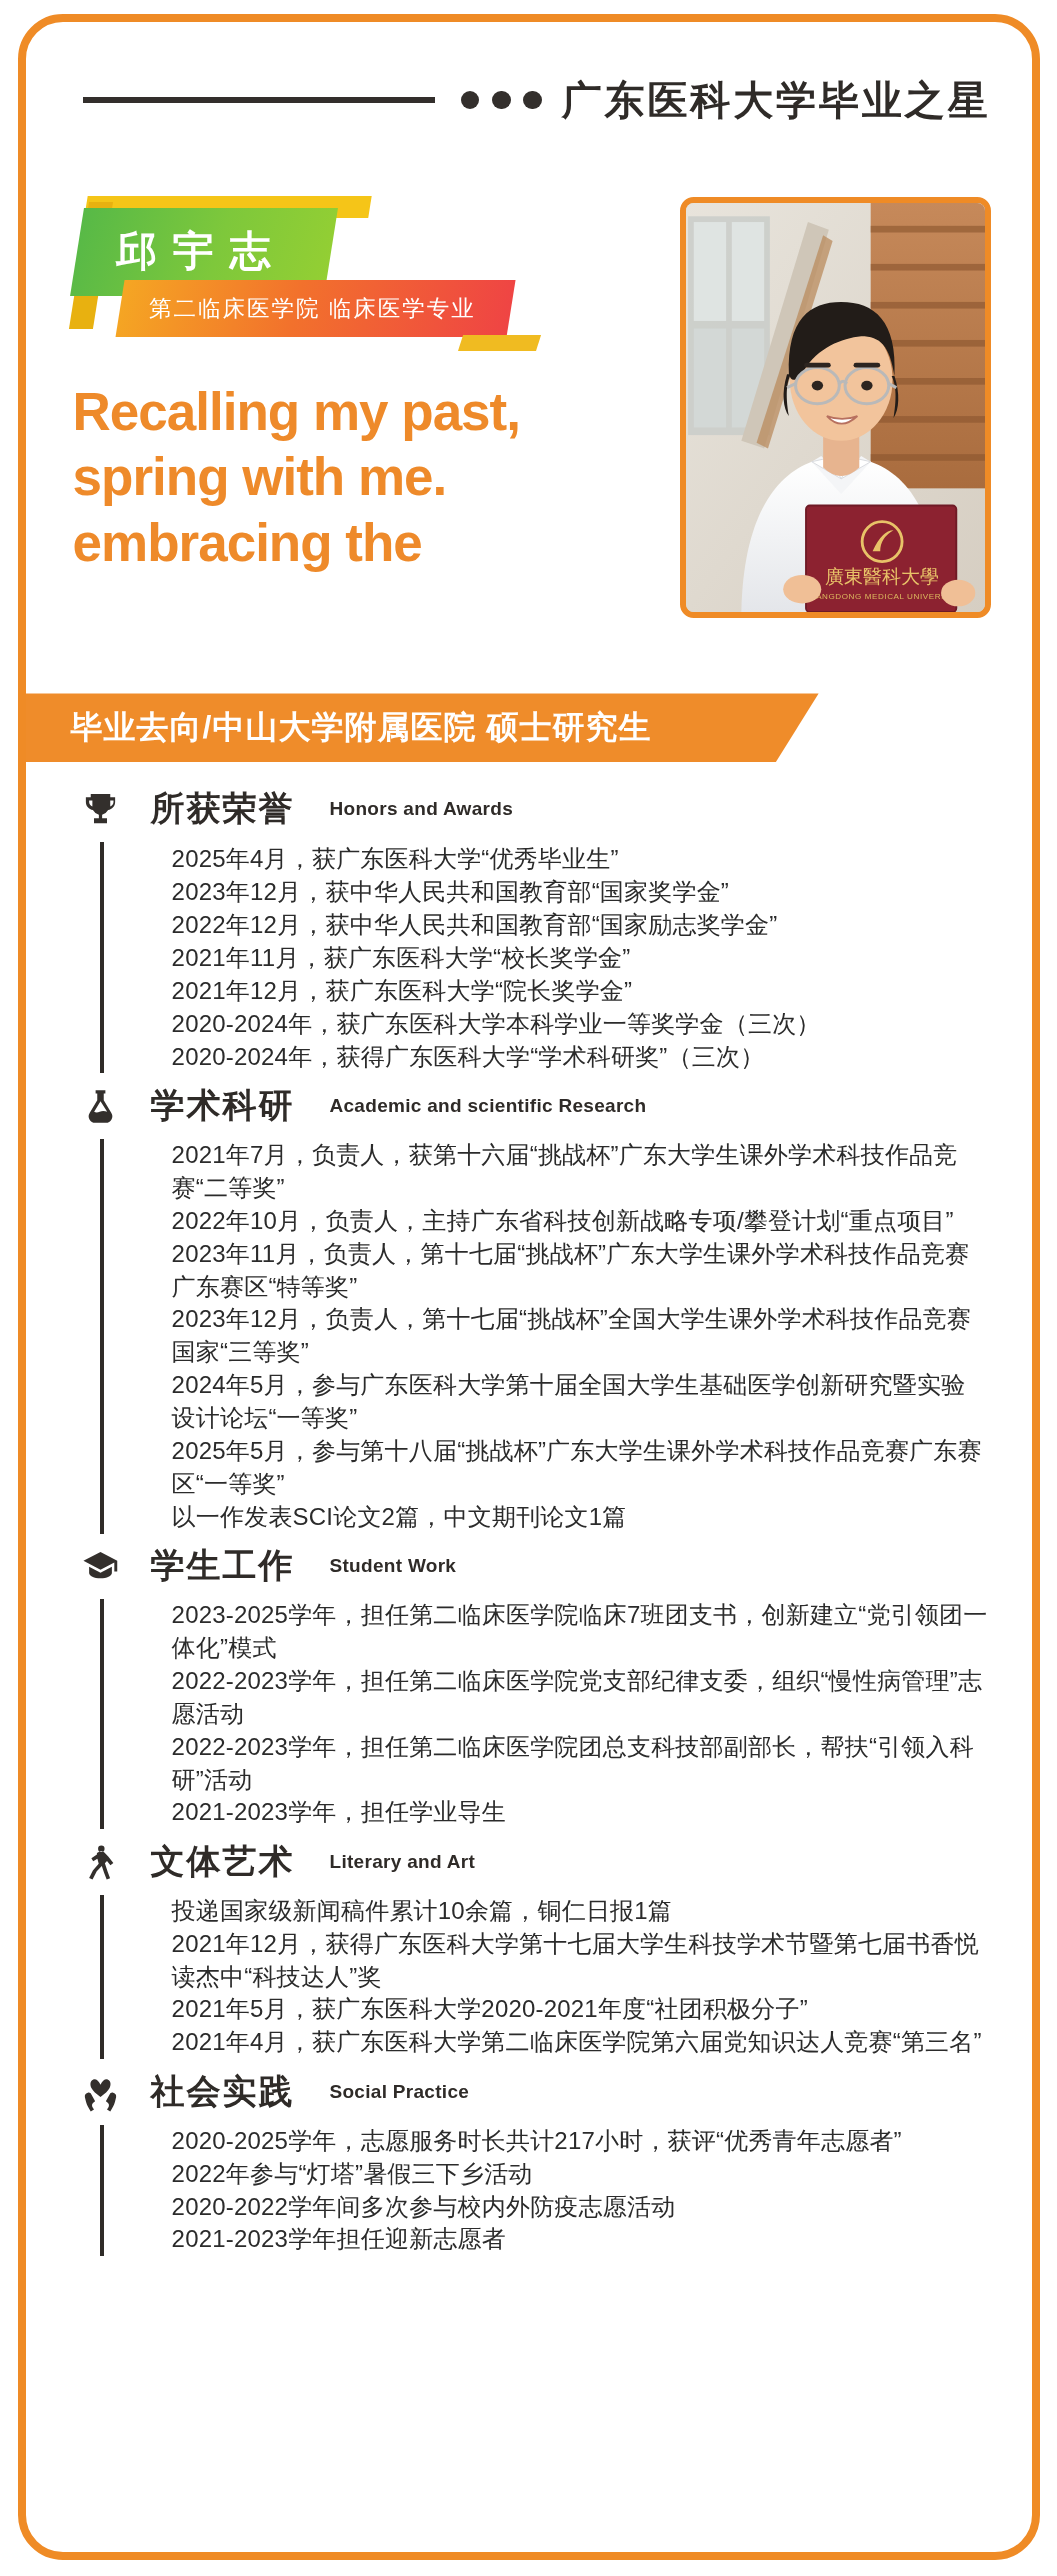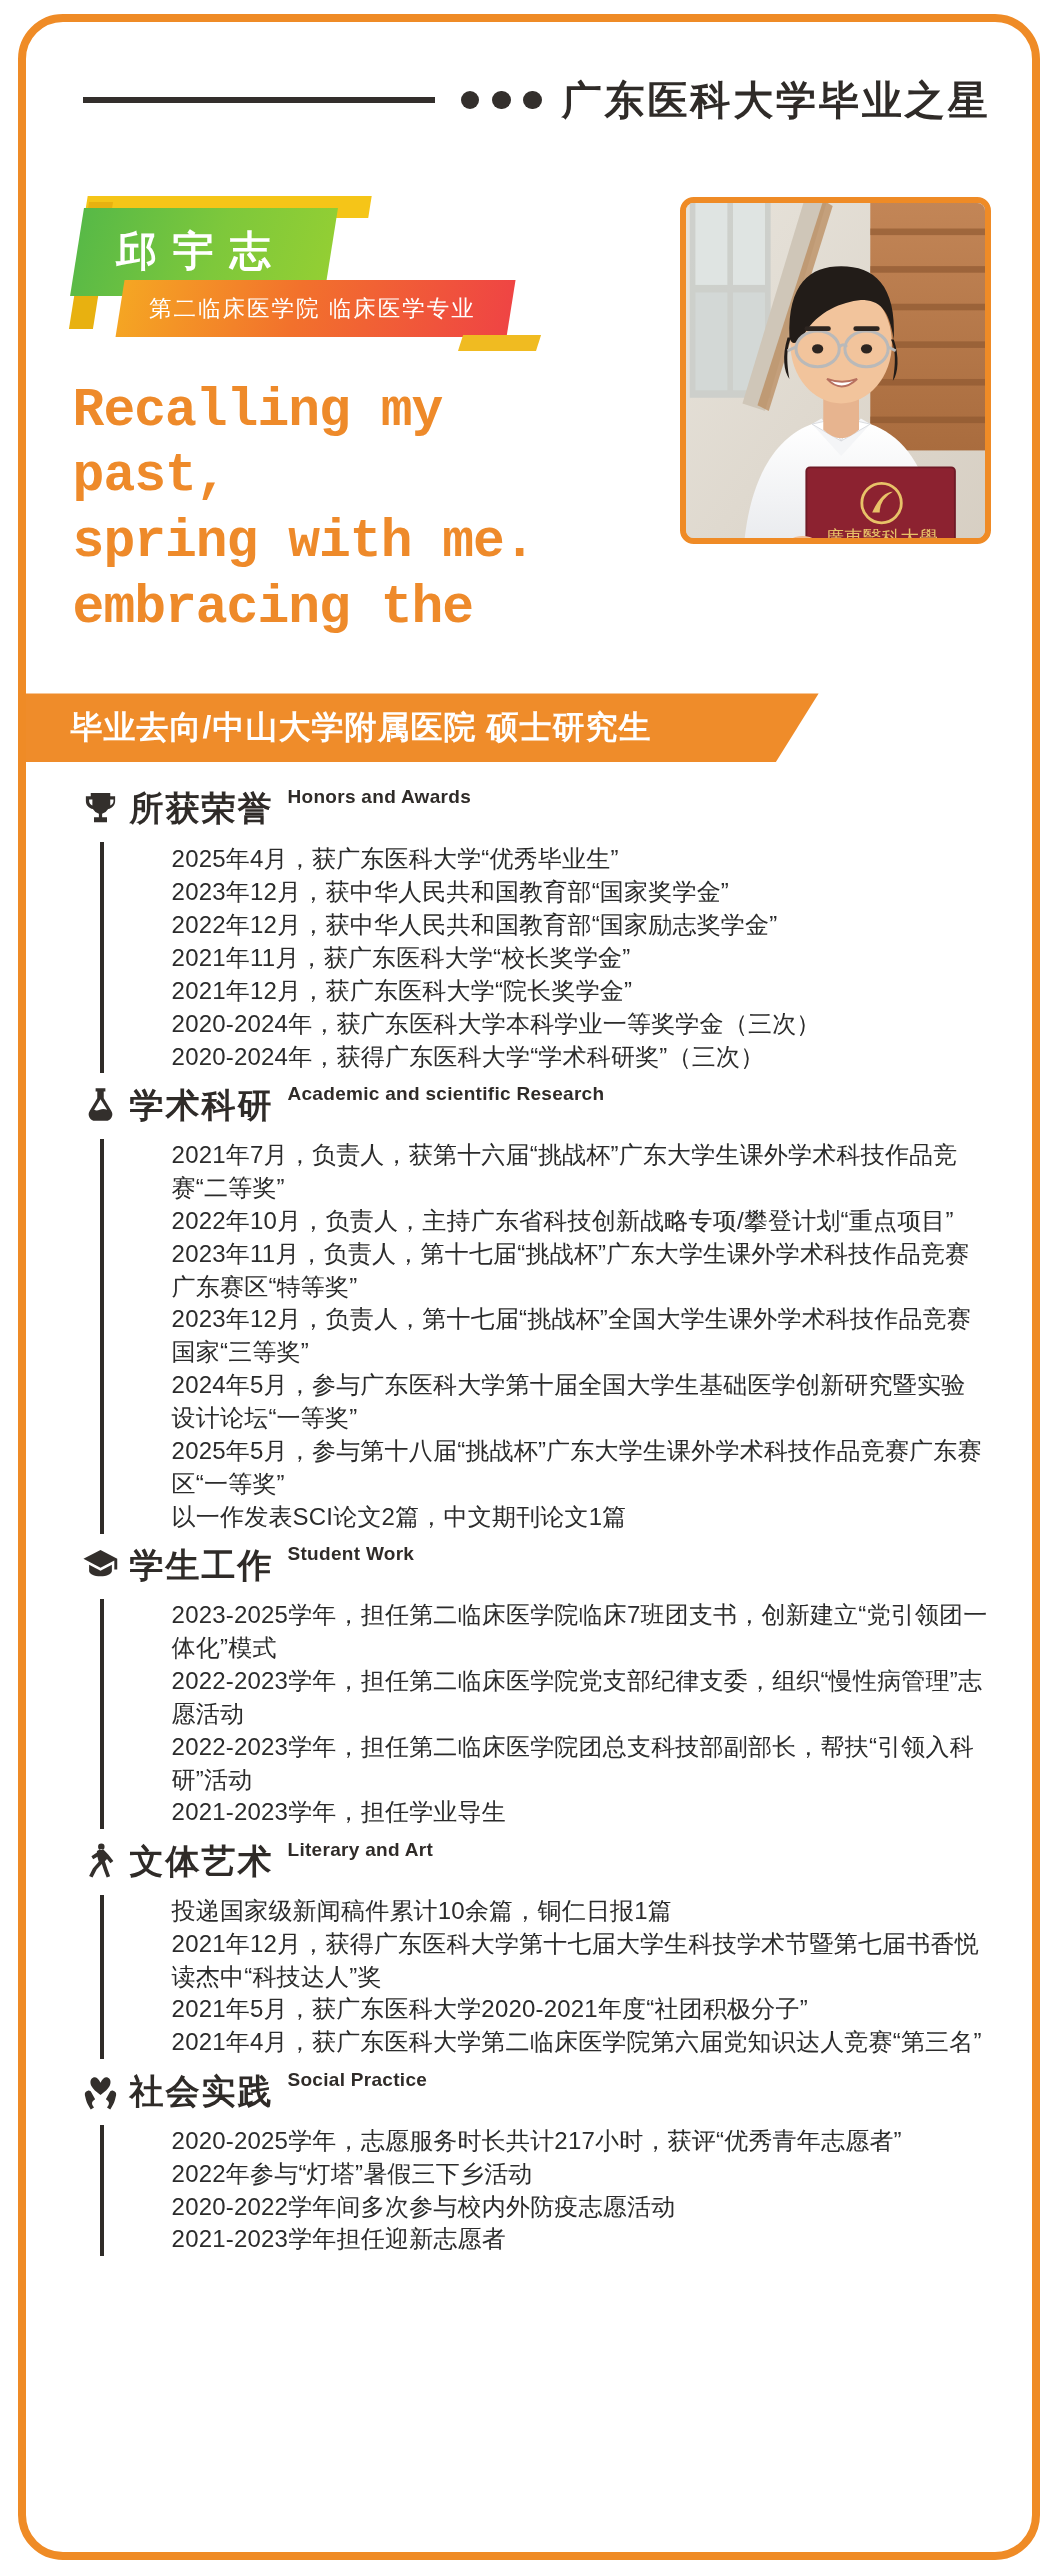--- a/index.html
+++ b/index.html
@@ -140,30 +140,30 @@
 
   .tagline {
     position: absolute;
     left: 47px;
     top: 247px;
     width: 548px;
     color: #ee8a2a;
     font-size: 53px;
     line-height: 1.24;
     font-weight: bold;
-    font-family: Liberation Mono, monospace;
+    font-family: Liberation Sans, sans-serif;
     letter-spacing: -1px;
   }
 
   .photo {
     position: absolute;
     right: 41px;
     top: 65px;
     width: 311px;
-    height: 347px;
+    height: 421px;
     border: 6.9px solid #ef8b26;
     border-radius: 13.7px;
     overflow: hidden;
     background: #d9d3c9;
   }
   .photo svg { display: block; width: 100%; height: 100%; }
 
   
   .banner-row {
     position: relative;
@@ -189,22 +189,22 @@
     letter-spacing: 1px;
     white-space: nowrap;
   }
 
   
   .sections { padding: 23.5px 43px 0 53px; }
   .section { margin-bottom: 9.8px; }
 
   .section-head {
     display: flex;
-    align-items: flex-start;
-    gap: 8px;
+    align-items: center;
+    gap: 29px;
     margin-bottom: 9.8px;
   }
   .section-icon {
     width: 43px;
     height: 43px;
     flex: 0 0 43px;
     display: flex;
     align-items: center;
     justify-content: center;
   }

